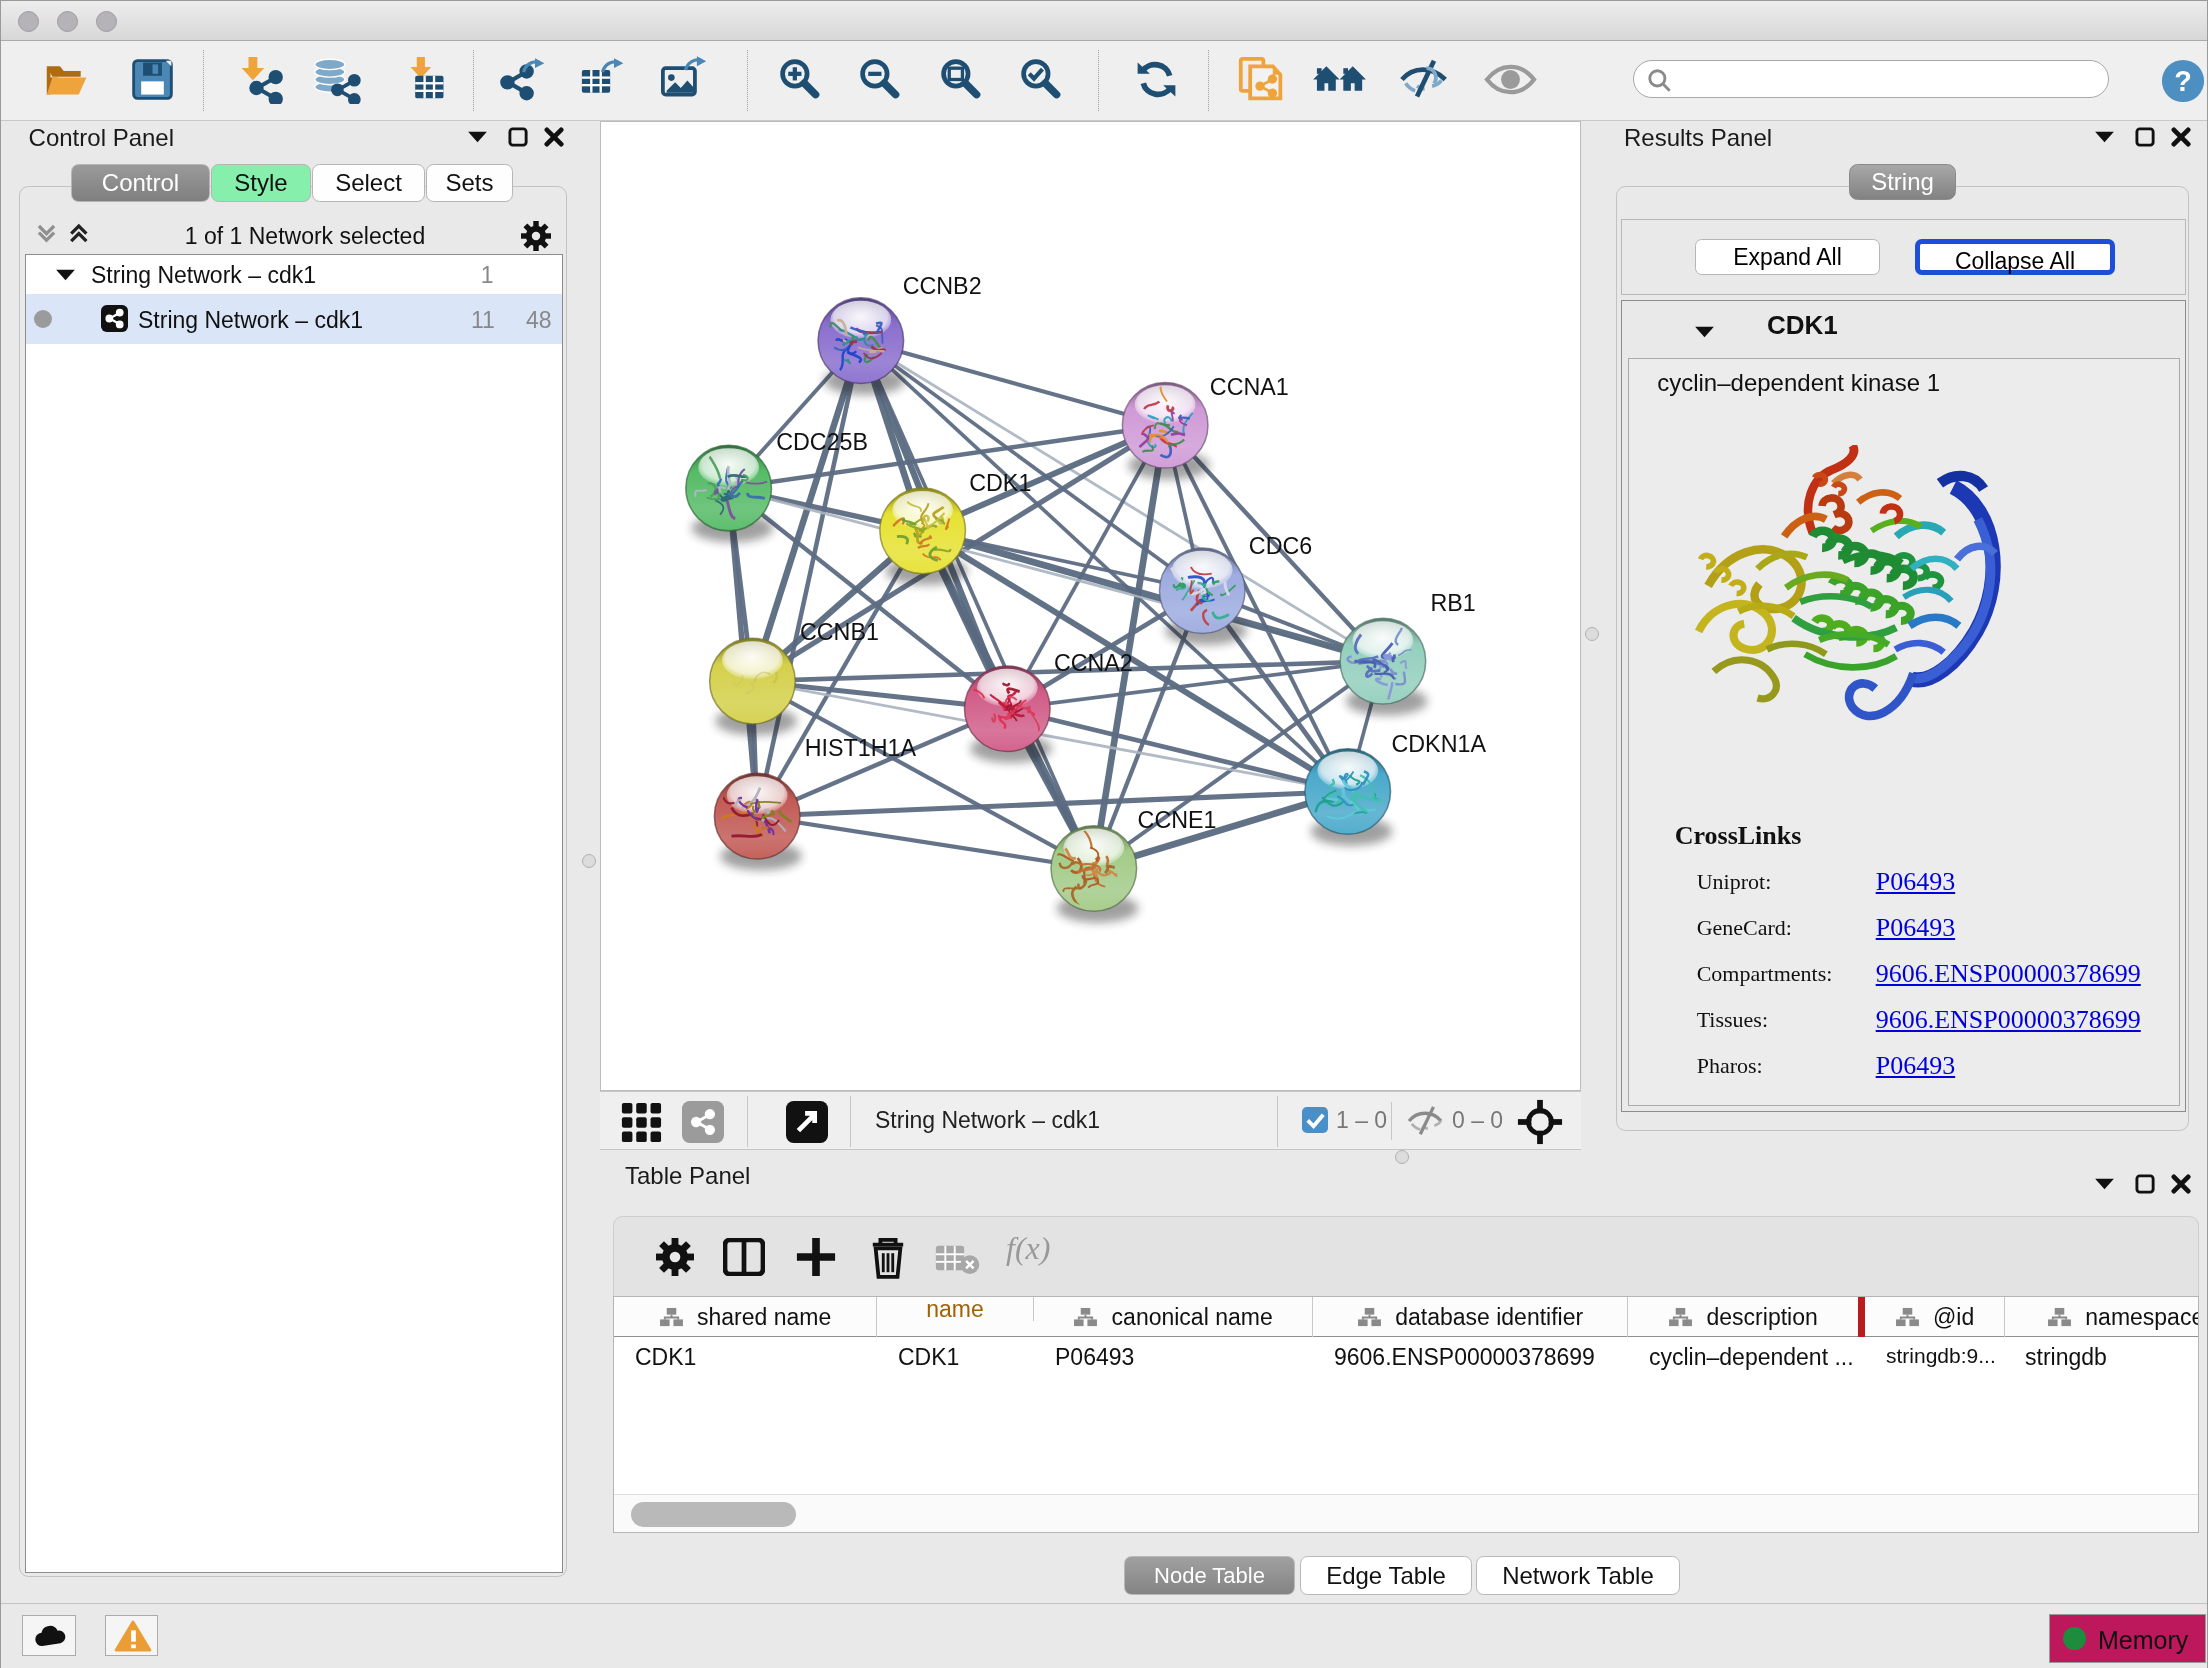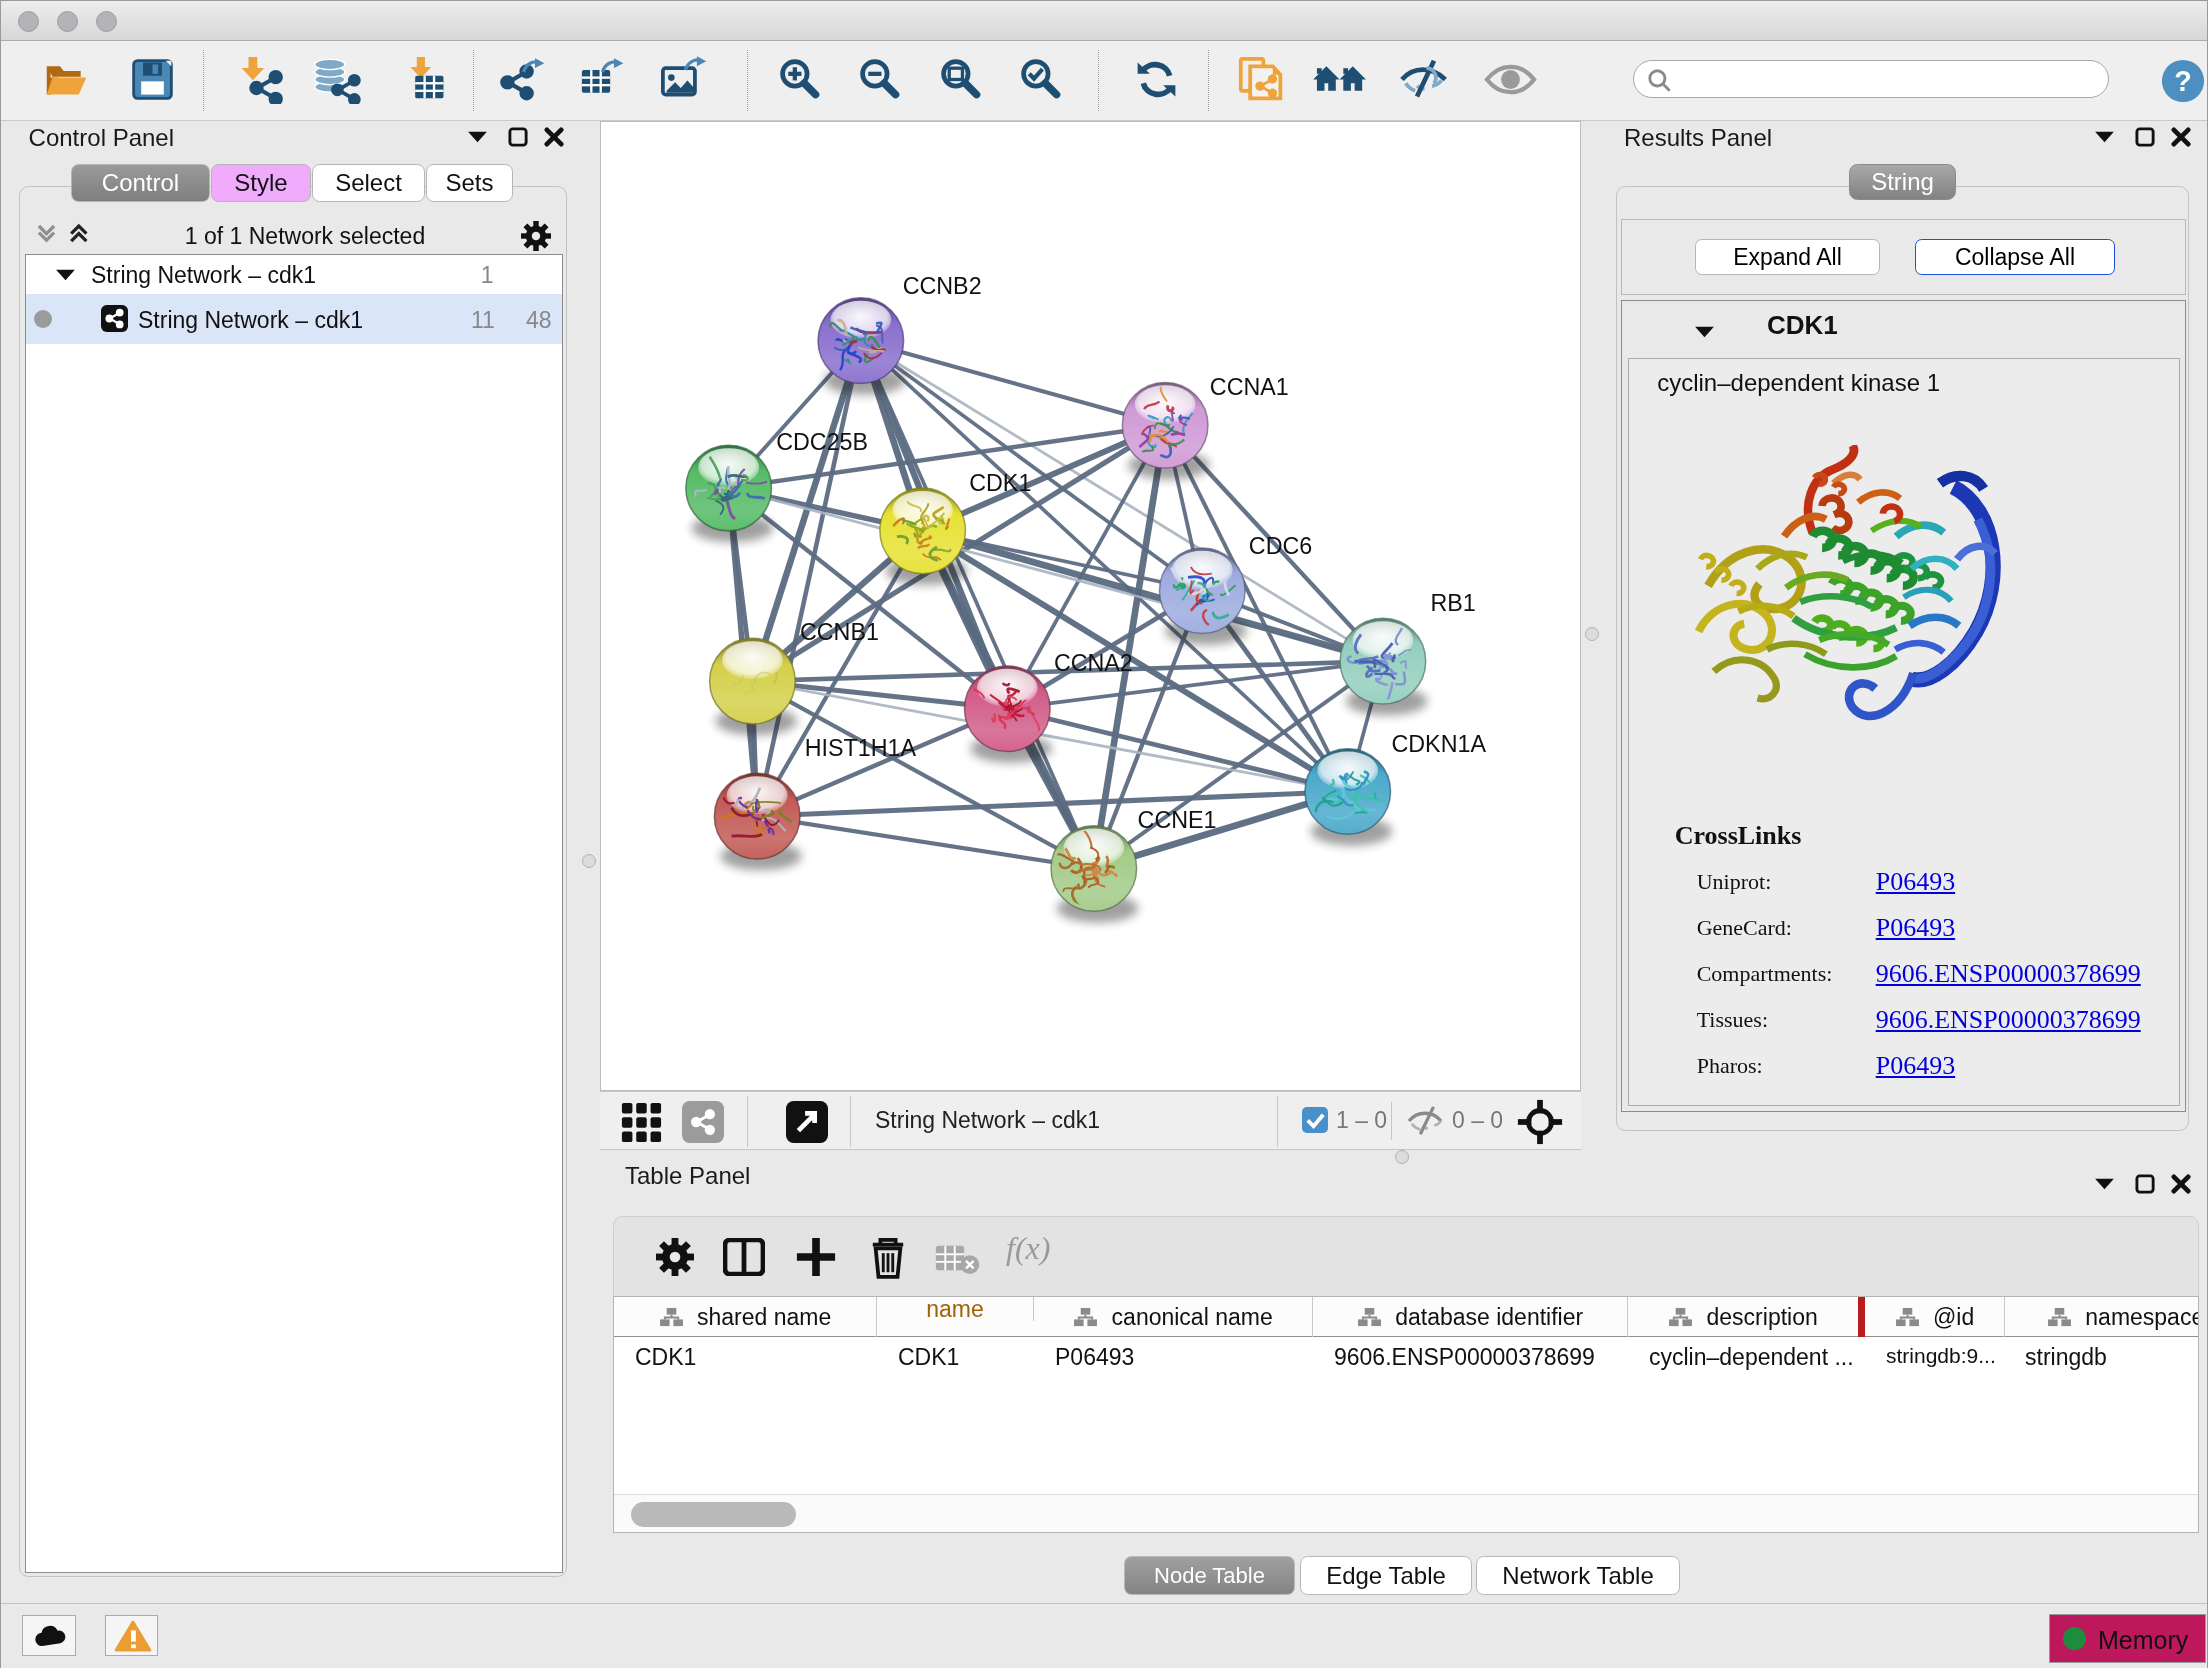--- a/index.html
+++ b/index.html
@@ -162,21 +162,21 @@
     <svg style="position:absolute;left:465px;top:128px" width="23" height="15" viewBox="0 0 24 16">
       <path d="M2,3 h20 l-10,11 z" fill="#111"></path>
     </svg>
     <svg style="position:absolute;left:507px;top:126px" width="21" height="21" viewBox="0 0 22 22">
       <rect x="2" y="2" width="17" height="17" rx="3" fill="none" stroke="#111" stroke-width="3"></rect>
     </svg>
     <svg style="position:absolute;left:543px;top:126px" width="21" height="21" viewBox="0 0 22 22">
       <path d="M3,3 L18,18 M18,3 L3,18" stroke="#111" stroke-width="5" stroke-linecap="round"></path>
     </svg>
     <div class="abs" style="left:70px;top:163px;width:139px;height:38px;background:linear-gradient(#9a9a9a,#7f7f7f);color:#fff;border:1px solid #b5b5b5;border-radius:7.6px;font-size:24px;text-align:center;line-height:36px;z-index:3">Control</div>
-    <div class="abs" style="left:210px;top:163px;width:100px;height:38px;background:#f0abfc;color:#111;border:1px solid #b5b5b5;border-radius:7.6px;font-size:24px;text-align:center;line-height:36px;z-index:3">Style</div>
+    <div class="abs" style="left:210px;top:163px;width:100px;height:38px;background:#86efac;color:#111;border:1px solid #b5b5b5;border-radius:7.6px;font-size:24px;text-align:center;line-height:36px;z-index:3">Style</div>
     <div class="abs" style="left:311px;top:163px;width:113px;height:38px;background:#fefefe;color:#111;border:1px solid #b5b5b5;border-radius:7.6px;font-size:24px;text-align:center;line-height:36px;z-index:3">Select</div>
     <div class="abs" style="left:425px;top:163px;width:87px;height:38px;background:#fefefe;color:#111;border:1px solid #b5b5b5;border-radius:7.6px;font-size:24px;text-align:center;line-height:36px;z-index:3">Sets</div>
     <div class="abs" style="left:18px;top:185px;width:548px;height:1391px;background:#e9e9e9;border:1.4px solid #c2c2c2;border-radius:9.5px"></div>
     <svg class="abs" style="left:36px;top:222px" width="57" height="25" viewBox="0 0 60 26">
  <g fill="none" stroke="#8f8f8f" stroke-width="3.4">
         <path d="M2,3 l8,8 l8,-8"></path>
         <path d="M2,10 l8,8 l8,-8"></path>
       </g>
  <g fill="none" stroke="#222" stroke-width="3.4">
         <path d="M36,11 l8,-8 l8,8"></path>
@@ -749,21 +749,21 @@
     <svg style="position:absolute;left:2134px;top:126px" width="21" height="21" viewBox="0 0 22 22">
       <rect x="2" y="2" width="17" height="17" rx="3" fill="none" stroke="#111" stroke-width="3"></rect>
     </svg>
     <svg style="position:absolute;left:2170px;top:126px" width="21" height="21" viewBox="0 0 22 22">
       <path d="M3,3 L18,18 M18,3 L3,18" stroke="#111" stroke-width="5" stroke-linecap="round"></path>
     </svg>
     <div class="abs" style="left:1615px;top:185px;width:573px;height:945px;background:#e9e9e9;border:1.4px solid #c2c2c2;border-radius:9.5px"></div>
     <div class="abs" style="left:1848px;top:163px;width:107px;height:36px;background:linear-gradient(#a8a8a8,#828282);border:1px solid #8a8a8a;border-radius:8.6px;color:#fff;font-size:24px;text-align:center;line-height:34px;z-index:3">String</div>
     <div class="abs" style="left:1620px;top:218px;width:565px;height:76px;border:1.4px solid #b8b8b8">
   <div class="abs" style="left:73px;top:19px;width:185px;height:36px;background:#fff;border:1px solid #b5b5b5;border-radius:6.7px;font-size:23px;text-align:center;line-height:34px">Expand All</div>
-  <div class="abs" style="left:293px;top:19px;width:200px;height:36px;background:#fff;border:1px solid #1d4ed8;border-radius:6.7px;font-size:23px;text-align:center;line-height:34px">Collapse All</div>
+  <div class="abs" style="left:293px;top:19px;width:200px;height:36px;background:#fff;border:5px solid #1d4ed8;border-radius:6.7px;font-size:23px;text-align:center;line-height:34px">Collapse All</div>
 </div>
     <div class="abs" style="left:1620px;top:299px;width:565px;height:812px;border:1.4px solid #8c8c8c;background:#e9e9e9">
   <svg width="23" height="15" style="position:absolute;left:71px;top:23px" viewBox="0 0 24 16">
         <path d="M2,3 h20 l-10,11 z" fill="#111"></path>
       </svg>
   <div class="abs" style="left:145px;top:8.6px;font-size:26px;font-weight:bold;color:#111">CDK1</div>
   <div class="abs" style="left:5.7px;top:57px;width:552px;height:748px;border:1px solid #aaa;background:#ececec">
     <div class="abs" style="left:28.5px;top:9.5px;font-size:24px;color:#111">cyclin–dependent kinase 1</div>
     <div class="abs" style="left:43px;top:86px"><svg width="361" height="314" viewBox="0 0 380 330">
             <path d="M38,148 C58,112 96,100 122,118 C146,135 138,168 112,172 C90,175 80,160 92,146" fill="none" stroke="#b3a016" stroke-width="9"></path>

